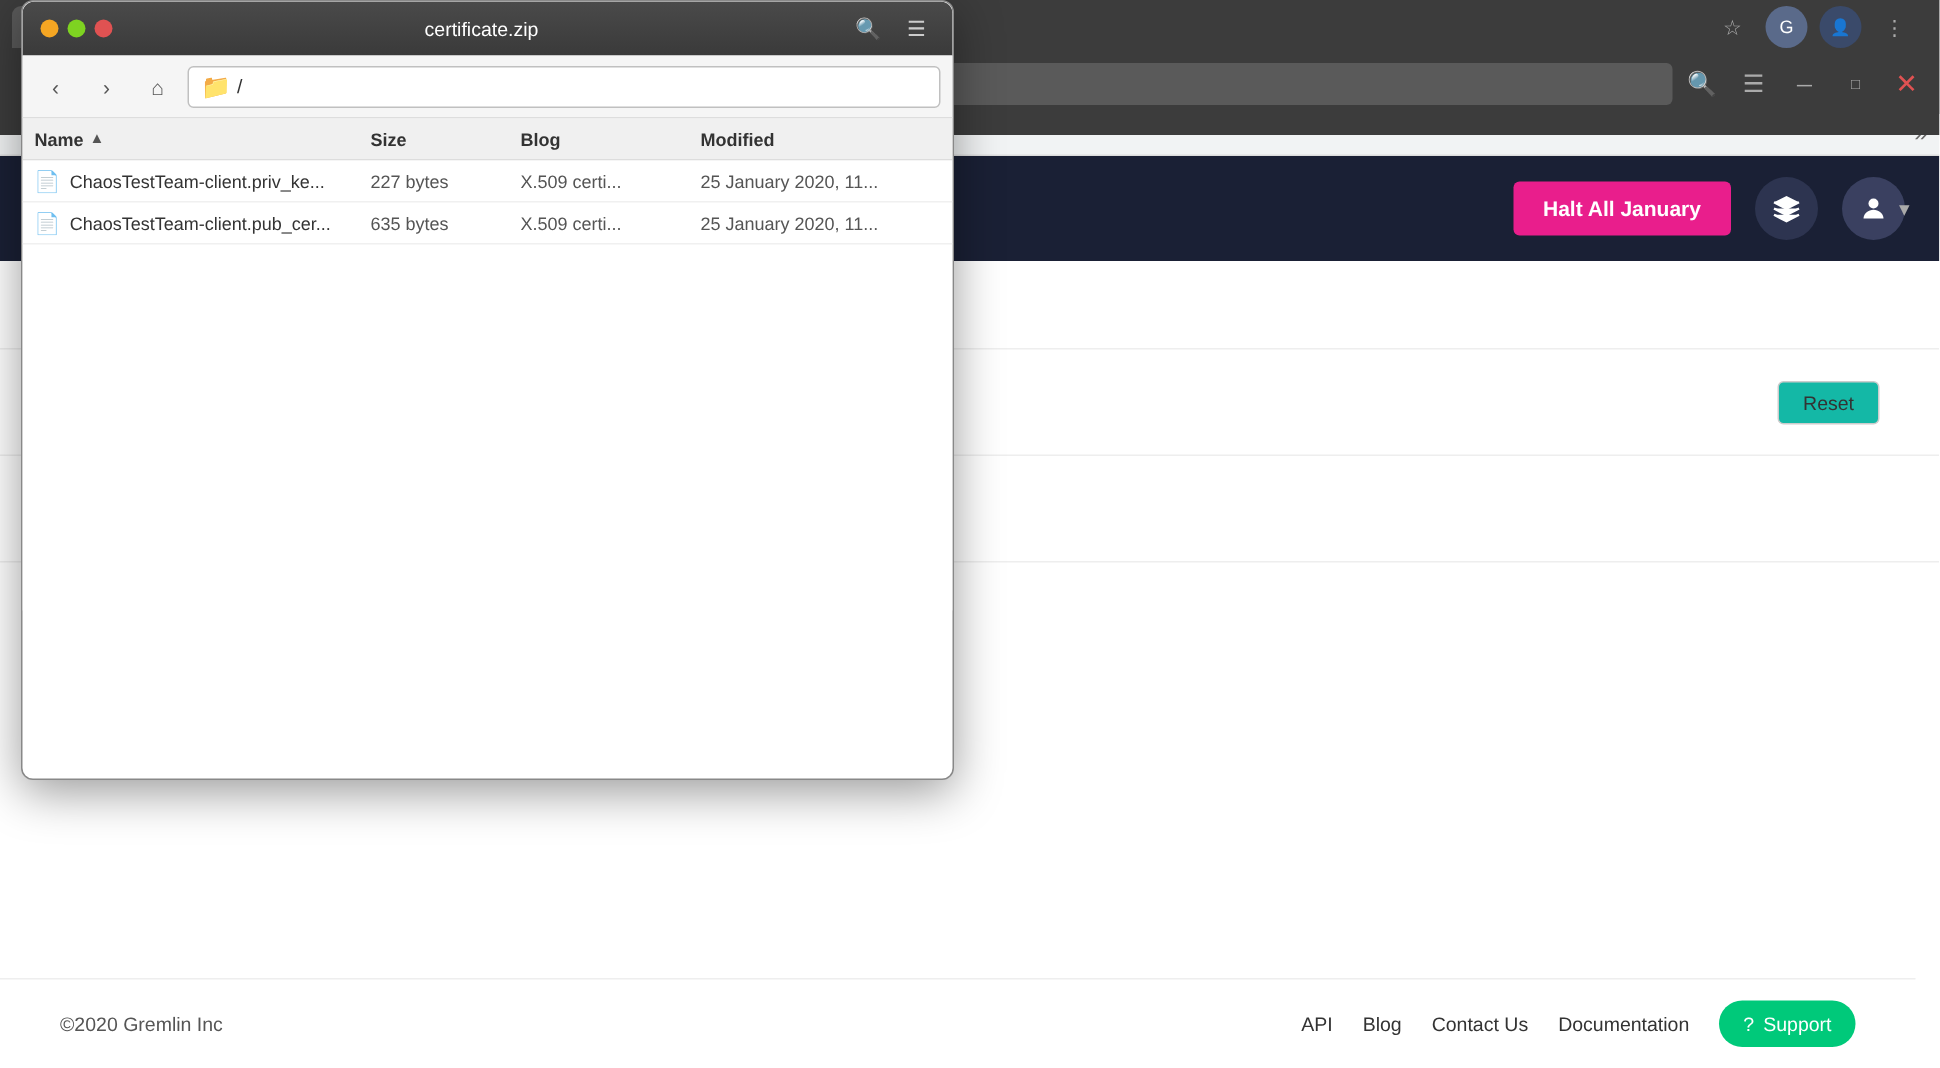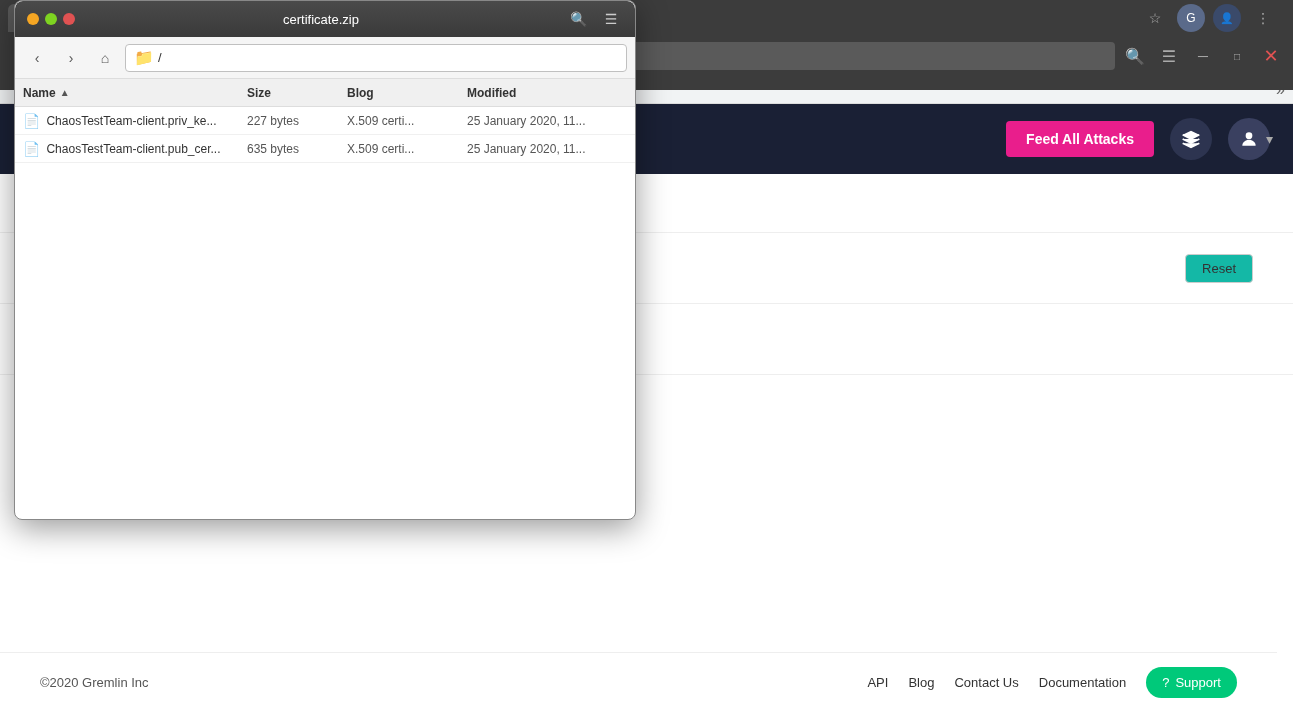--- a/index.html
+++ b/index.html
@@ -199,21 +199,21 @@
         <circle cx="16" cy="20" r="3" fill="#fff"></circle>
         <circle cx="24" cy="20" r="3" fill="#fff"></circle>
         <circle cx="16" cy="20" r="1.5" fill="#333"></circle>
         <circle cx="24" cy="20" r="1.5" fill="#333"></circle>
 
         <path d="M13 12 L10 6 L16 10Z" fill="#8899bb"></path>
         <path d="M27 12 L30 6 L24 10Z" fill="#8899bb"></path>
       </svg>
     </div>
     <div class="header-spacer"></div>
-    <button class="halt-btn">Feed All Attacks</button>
+    <button class="halt-btn">Halt All January</button>
     <div class="header-icon-btn">
       <svg width="20" height="20" viewBox="0 0 24 24" fill="white">
         <path d="M12 2L2 7l10 5 10-5-10-5zM2 17l10 5 10-5M2 12l10 5 10-5"></path>
         <path d="M2 7l10 5 10-5" stroke="white" stroke-width="2" fill="none"></path>
         <path d="M2 12l10 5 10-5" stroke="white" stroke-width="2" fill="none"></path>
         <path d="M2 17l10 5 10-5" stroke="white" stroke-width="2" fill="none"></path>
       </svg>
     </div>
     <div style="display:flex;align-items:center;gap:4px;">
       <div class="header-avatar">

